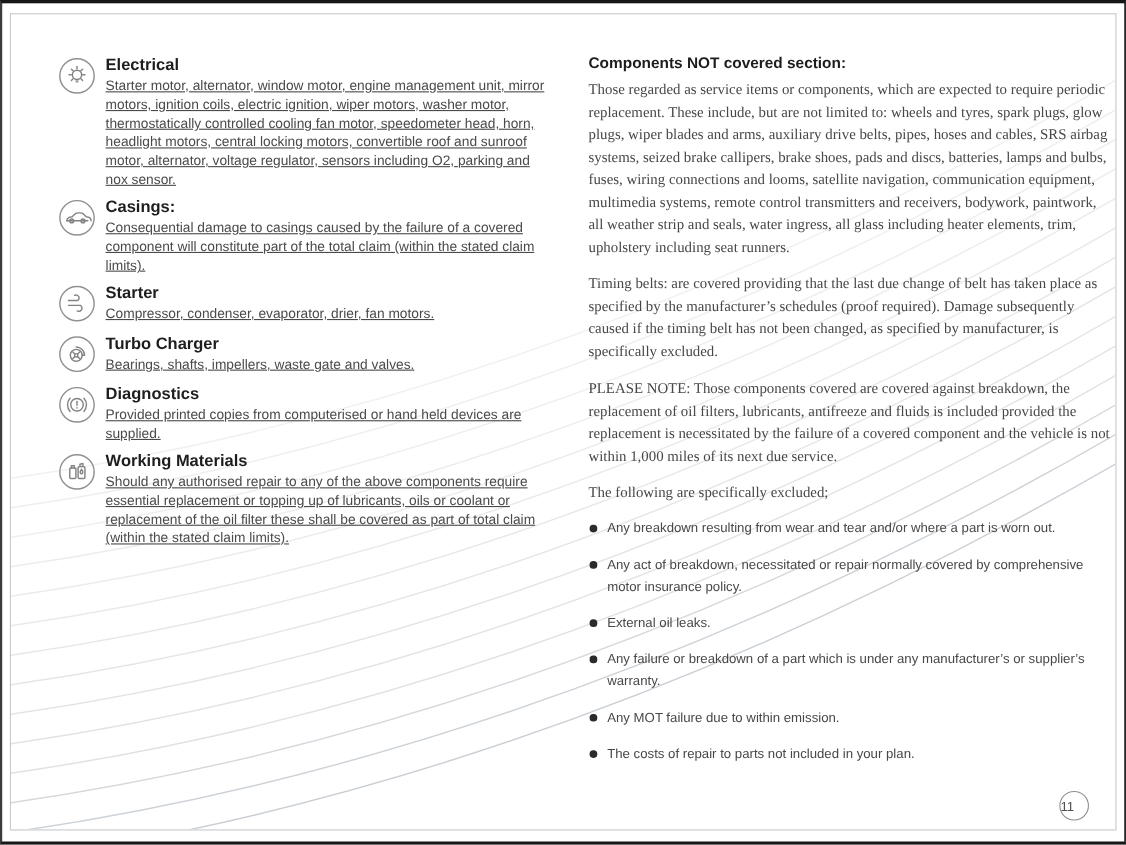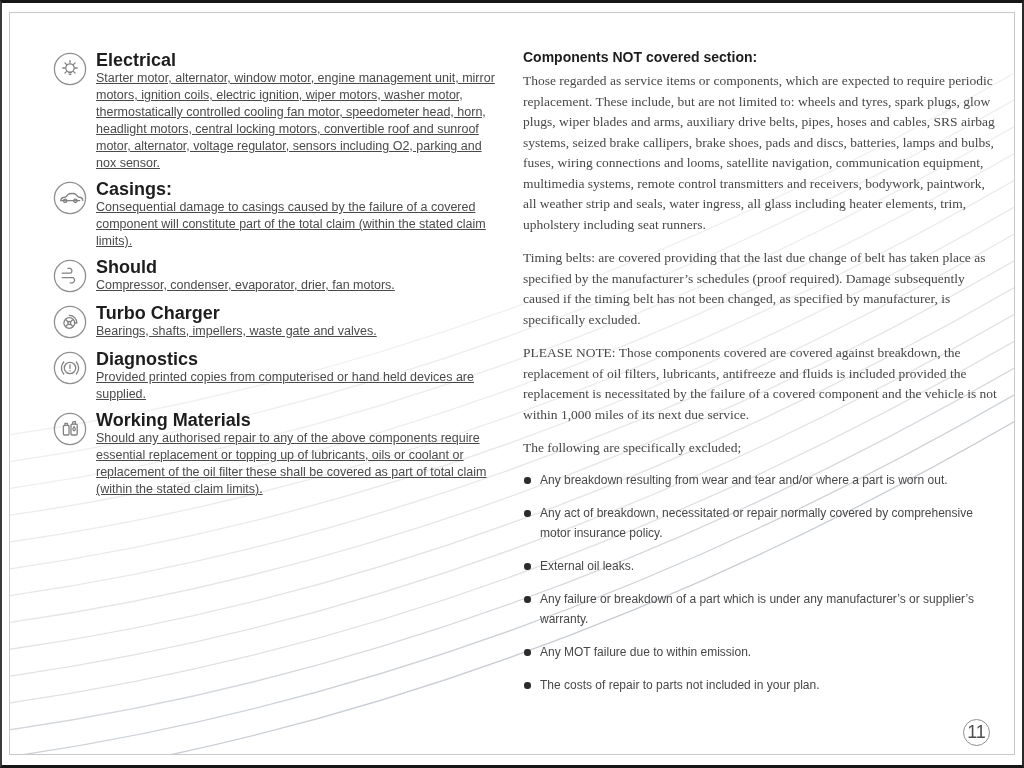--- a/index.html
+++ b/index.html
@@ -28,29 +28,29 @@
     pointer-events:none;
   }
   
   .left-col {
     position:absolute; left:40px; top:38px; width:452px;
   }
   .section { display:flex; margin-bottom:8px; }
   .section .icon-wrap { width:40px; height:40px; flex:0 0 40px; margin-right:6px; margin-top:-2px; }
   .section .txt { flex:1; }
   .sec-title {
-    font-size:18px; font-weight:bold; color:#1d1d1d;
+    font-size:15px; font-weight:bold; color:#1d1d1d;
     line-height:18px; margin-bottom:1px;
   }
   .sec-body {
     font-size:12.5px; color:#4a4a4a; line-height:17px;text-decoration:underline;
   }
   
   .right-col {
-    position:absolute; left:513px; top:34px; width:474px;
+    position:absolute; left:525px; top:34px; width:474px;
   }
   .rc-heading {
     font-size:14px; font-weight:bold; color:#1d1d1d;
     line-height:20px; margin-bottom:4px;
   }
   .rc-para {
     font-size:13.5px; color:#474747; line-height:20.5px;
     margin-bottom:13px;
     font-family:Liberation Serif, serif;
   }
@@ -66,22 +66,22 @@
   }
   ul.excluded li .dot {
     position:absolute; left:1px; top:7px;
     width:6.5px; height:6.5px; border-radius:50%;
     background:#2b2b2b;
   }
   .page-number {
     position:absolute; right:24px; bottom:8px;
     width:27px; height:27px; border:1.2px solid #8e9094;
     border-radius:50%; background:rgba(255,255,255,.75);
-    display:flex; align-items:center; justify-content:center;
-    font-size:18px; color:#4e4e4e;
+    display:flex; align-items:center; 
+    font-size:12px; color:#4e4e4e;
   }
   svg.icn { display:block; }
 </style>
 </head>
 <body>
 
 <div class="photo-frame">
   <div class="page">
 
     <svg class="watermark" viewBox="0 0 1008 746" preserveAspectRatio="none">
@@ -140,21 +140,21 @@
 
       <div class="section">
         <div class="icon-wrap">
           <svg class="icn" width="40" height="40" viewBox="0 0 40 40" fill="none" stroke="#828282" stroke-width="1.3" stroke-linecap="round" stroke-linejoin="round">
             <circle cx="20" cy="20" r="15.6" stroke="#8f9093"></circle>
             <path d="M12.2 17.2 h8.3 a2.6 2.6 0 1 0 -2.6 -4.7"></path>
             <path d="M12.2 21.6 h10.8 a2.8 2.8 0 1 1 -2.8 5.1"></path>
           </svg>
         </div>
         <div class="txt">
-          <div class="sec-title">Should</div>
+          <div class="sec-title">Starter</div>
           <div class="sec-body">Compressor, condenser, evaporator, drier, fan motors.</div>
         </div>
       </div>
 
       <div class="section">
         <div class="icon-wrap">
           <svg class="icn" width="40" height="40" viewBox="0 0 40 40" fill="none" stroke="#828282" stroke-width="1.3" stroke-linecap="round" stroke-linejoin="round">
             <circle cx="20" cy="20" r="15.6" stroke="#8f9093"></circle>
             <circle cx="19.3" cy="21" r="5.4"></circle>
             <path d="M19.3 13.4 a7.6 7.6 0 0 1 7.6 7.6 h-2.2"></path>

